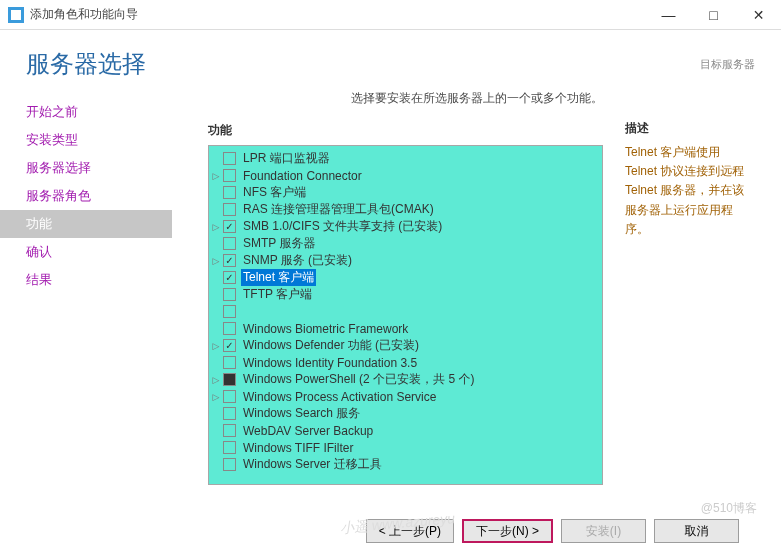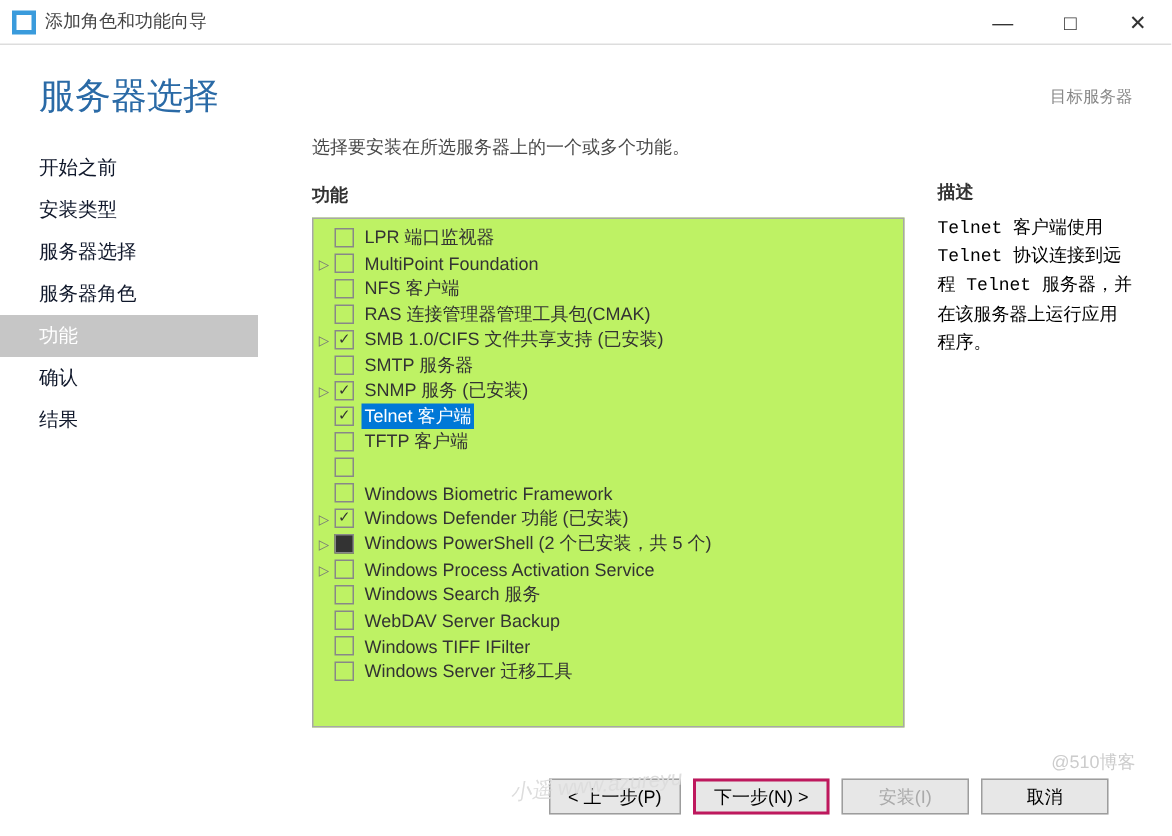--- a/index.html
+++ b/index.html
@@ -8,36 +8,36 @@
 .titlebar .icon { width: 16px; height: 16px; background: #3a9bdc; margin-right: 6px; position: relative; }
 .titlebar .icon::after { content: ""; position: absolute; left: 3px; top: 3px; width: 10px; height: 10px; background: #fff; }
 .titlebar-title { font-size: 12px; color: #444; }
 .winctrl { margin-left: auto; display: flex; }
 .winctrl span { width: 45px; height: 30px; display: flex; align-items: center; justify-content: center; font-size: 14px; color: #333; cursor: pointer; }
 .header { display: flex; align-items: center; padding: 18px 26px 10px 26px; }
 .header-title { font-size: 24px; color: #2a6aa6; font-weight: 400; }
 .header-right { margin-left: auto; font-size: 11px; color: #888; text-align: right; }
 .body { display: flex; padding: 0 26px 0 0; height: 420px; }
 .sidebar { width: 175px; padding-top: 8px; }
-.sidebar-item { padding: 5px 0 5px 26px; font-size: 13px; color: #0f172a; cursor: pointer; }
+.sidebar-item { padding: 5px 0 5px 26px; font-size: 13px; color: #a21caf; cursor: pointer; }
 .sidebar-item.active { background: #c6c6c6; color: #fff; }
 .main { flex: 1; padding-left: 36px; display: flex; gap: 22px; }
-.intro { font-size: 12px; color: #4a4a4a; margin-bottom: 15px; }
+.intro { font-size: 12px; color: #4a4a4a; margin-bottom: 15px; text-align: right; }
 .col-left { width: 395px; }
 .col-right { width: 130px; padding-top: 30px; }
 .section-label { font-weight: bold; font-size: 12px; margin-bottom: 6px; color: #333; }
-.list-wrap { border: 1px solid #a7a7a7; height: 340px; overflow-y: scroll; background: #bef264; padding: 4px 0; }
+.list-wrap { border: 1px solid #a7a7a7; height: 340px; overflow-y: scroll; background: #5eead4; padding: 4px 0; }
 .feature-row { display: flex; align-items: center; height: 17px; padding-left: 0; font-size: 12px; color: #333; white-space: nowrap; }
 .expander { width: 14px; display: inline-flex; justify-content: center; color: #777; font-size: 9px; }
 .cb { width: 13px; height: 13px; border: 1px solid #888; margin-right: 5px; display: inline-flex; align-items: center; justify-content: center; font-size: 10px; line-height: 1; }
 .cb.checked::after { content: "✓"; color: #333; }
 .cb.filled { background: #333; }
 .feature-label { padding: 0 2px; }
 .feature-label.sel { background: #0078d7; color: #fff; }
-.desc-text { font-size: 12px; color: #000000; line-height: 1.6; font-family: Liberation Mono, monospace; }
+.desc-text { font-size: 12px; color: #a16207; line-height: 1.6; }
 .footer { position: absolute; bottom: 14px; left: 0; right: 16px; padding: 0 26px; display: flex; justify-content: flex-end; gap: 8px; }
 .btn { min-width: 85px; height: 24px; border: 1px solid #9d9d9d; background: #e7e7e7; font-size: 12px; cursor: pointer; padding: 0 12px; }
 .btn.primary { border: 2px solid #be185d; }
 .btn:disabled { color: #aaa; }
 .watermark { position: absolute; right: 24px; bottom: 40px; color: #ccc; font-size: 12px; pointer-events: none; }
 .watermark2 { position: absolute; left: 340px; bottom: 24px; color: #ddd; font-size: 14px; font-style: italic; pointer-events: none; transform: rotate(-5deg); }
 ::-webkit-scrollbar { width: 16px; }
 ::-webkit-scrollbar-track { background: #f0f0f0; }
 ::-webkit-scrollbar-thumb { background: #c2c2c2; }
 </style>
@@ -75,21 +75,21 @@
       <div class="section-label">功能</div>
       <div class="list-wrap" id="features-list">
           <div class="feature-row">
             <span class="expander"></span>
             <span class="cb"></span>
             <span class="feature-label">LPR 端口监视器</span>
           </div>
           <div class="feature-row">
             <span class="expander">▷</span>
             <span class="cb"></span>
-            <span class="feature-label">MultiPoint Foundation</span>
+            <span class="feature-label">Foundation Connector</span>
           </div>
           <div class="feature-row">
             <span class="expander"></span>
             <span class="cb"></span>
             <span class="feature-label">NFS 客户端</span>
           </div>
           <div class="feature-row">
             <span class="expander"></span>
             <span class="cb"></span>
             <span class="feature-label">RAS 连接管理器管理工具包(CMAK)</span>
@@ -125,20 +125,25 @@
           </div>
           <div class="feature-row">
             <span class="expander"></span>
             <span class="cb"></span>
             <span class="feature-label">Windows Biometric Framework</span>
           </div>
           <div class="feature-row">
             <span class="expander">▷</span>
             <span class="cb checked"></span>
             <span class="feature-label">Windows Defender 功能 (已安装)</span>
+          </div>
+          <div class="feature-row">
+            <span class="expander"></span>
+            <span class="cb"></span>
+            <span class="feature-label">Windows Identity Foundation 3.5</span>
           </div>
           <div class="feature-row">
             <span class="expander">▷</span>
             <span class="cb filled"></span>
             <span class="feature-label">Windows PowerShell (2 个已安装，共 5 个)</span>
           </div>
           <div class="feature-row">
             <span class="expander">▷</span>
             <span class="cb"></span>
             <span class="feature-label">Windows Process Activation Service</span>

